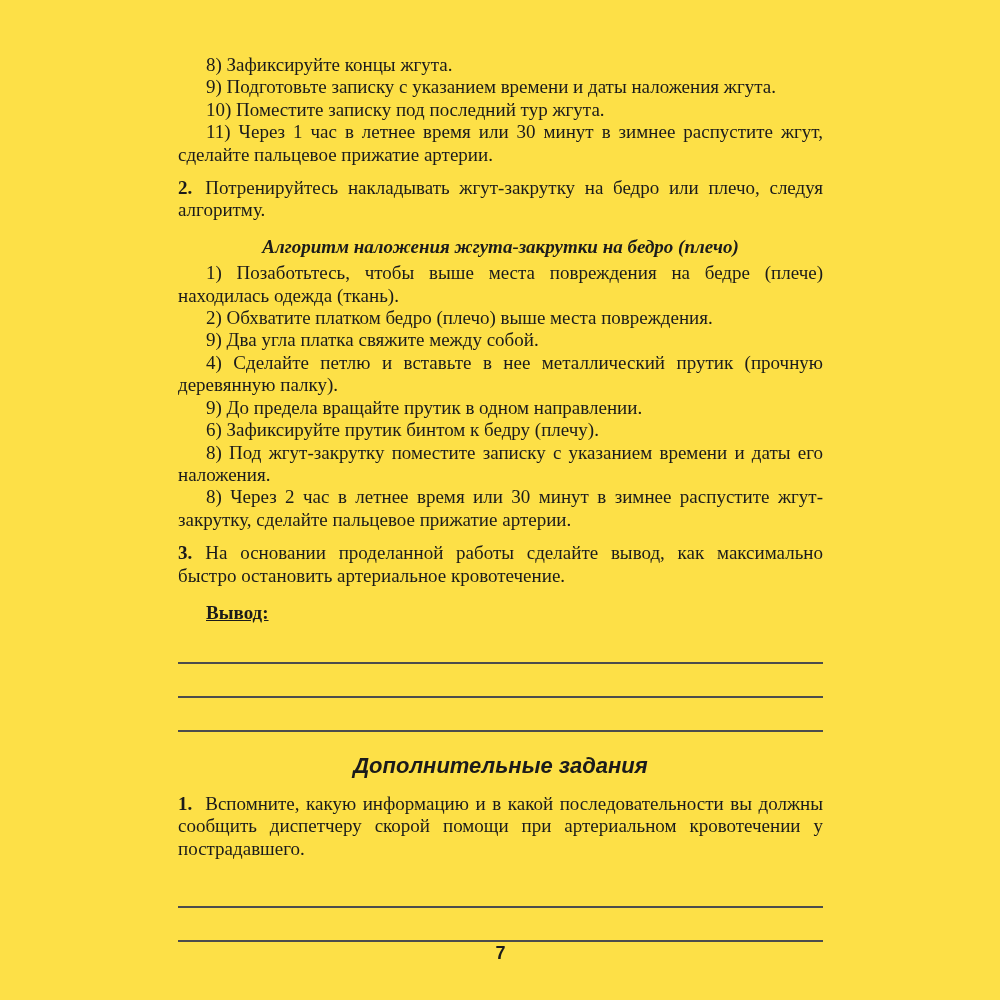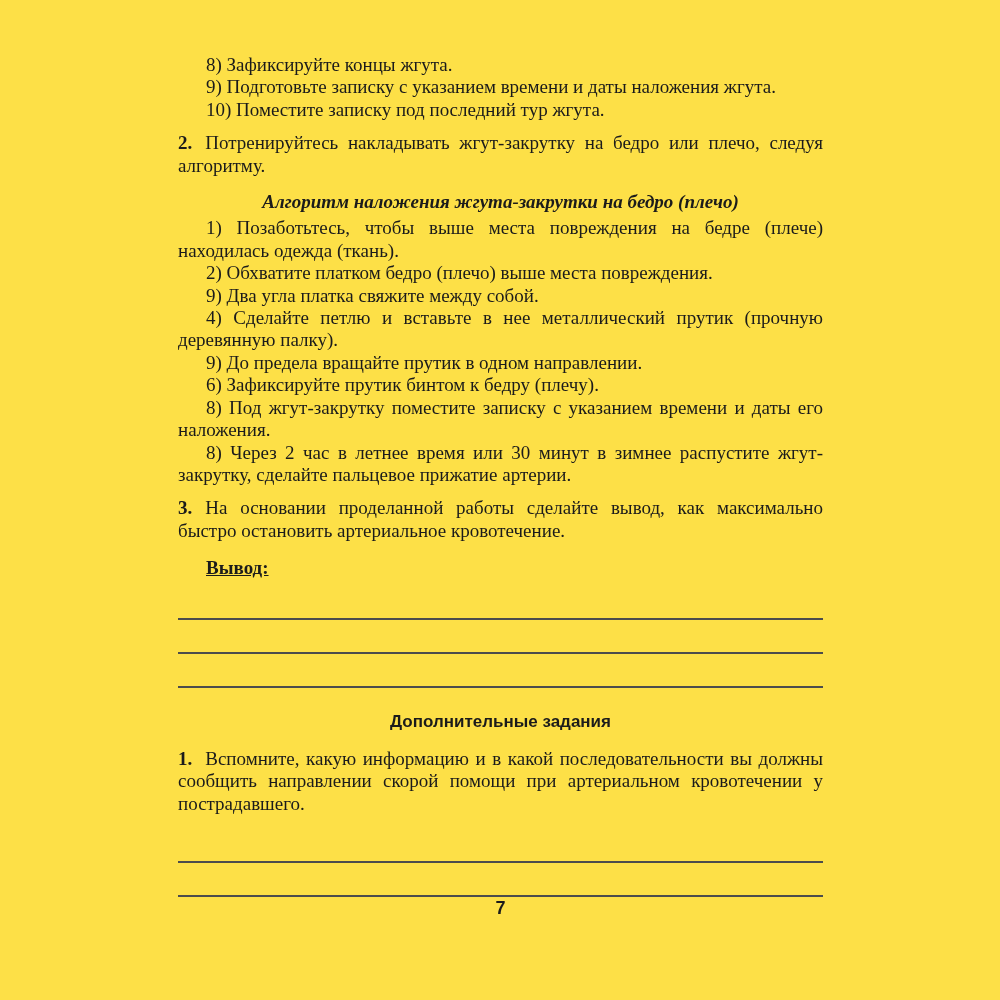--- a/index.html
+++ b/index.html
@@ -40,22 +40,23 @@
   .answer-lines { margin-top: 2px; }
   .rule {
     height: 32px;
     border-bottom: 2px solid #4c4c4c;
   }
   .rule.first { height: 36px; }
   .heading-sans {
     margin-top: 23px !important;
     font-family: "Liberation Sans", sans-serif;
     font-weight: bold;
+    font-style: italic;
     text-align: center;
-    font-size: 17px;
+    font-size: 22px;
   }
   .task-last { margin-top: 15px !important; }
   .answer-lines-bottom { margin-top: 14px; }
   .page-number {
     margin-top: 13px;
     text-align: center;
     font-family: "Liberation Sans", sans-serif;
     font-weight: bold;
     font-size: 18px;
   }
@@ -63,20 +64,21 @@
 </head>
 <body>
 
 <div class="page">
   <div class="content">
 
     <div>
       <p class="indent">8) Зафиксируйте концы жгута.</p>
       <p class="indent">9) Подготовьте записку с указанием времени и даты наложения жгута.</p>
       <p class="indent">10) Поместите записку под последний тур жгута.</p>
+      <p class="indent">11) Через 1 час в летнее время или 30 минут в зимнее распустите жгут, сделайте пальцевое прижатие артерии.</p>
     </div>
 
     <p class="task"><span class="task-num">2.</span><span>Потренируйтесь накладывать жгут-закрутку на бедро или плечо, следуя алгоритму.</span></p>
 
     <p class="heading-serif">Алгоритм наложения жгута-закрутки на бедро (плечо)</p>
 
     <div class="algo-list">
       <p class="indent">1) Позаботьтесь, чтобы выше места повреждения на бедре (плече) находилась одежда (ткань).</p>
       <p class="indent">2) Обхватите платком бедро (плечо) выше места повреждения.</p>
       <p class="indent">9) Два угла платка свяжите между собой.</p>
@@ -92,21 +94,21 @@
     <p class="conclusion-label indent">Вывод:</p>
 
     <div class="answer-lines">
       <div class="rule first"></div>
       <div class="rule"></div>
       <div class="rule"></div>
     </div>
 
     <p class="heading-sans">Дополнительные задания</p>
 
-    <p class="task task-last"><span class="task-num">1.</span><span>Вспомните, какую информацию и в какой последовательности вы должны сообщить направлении скорой помощи при артериальном кровотечении у пострадавшего.</span></p>
+    <p class="task task-last"><span class="task-num">1.</span><span>Вспомните, какую информацию и в какой последовательности вы должны сообщить диспетчеру скорой помощи при артериальном кровотечении у пострадавшего.</span></p>
 
     <div class="answer-lines answer-lines-bottom">
       <div class="rule"></div>
       <div class="rule"></div>
     </div>
 
     <p class="page-number">7</p>
 
   </div>
 </div>

